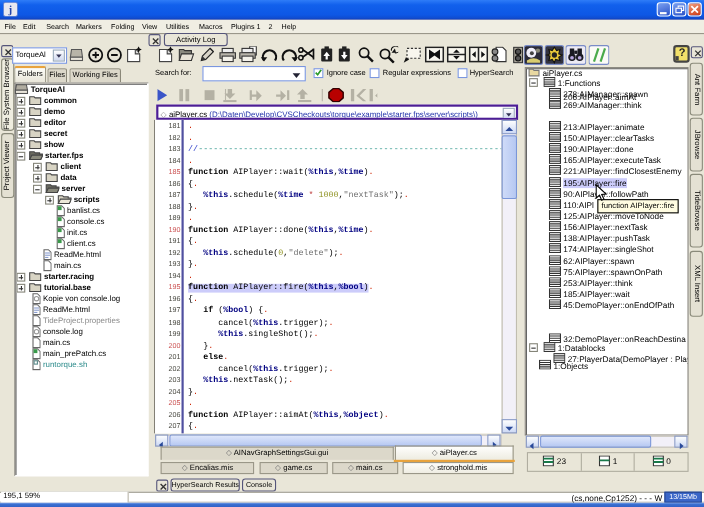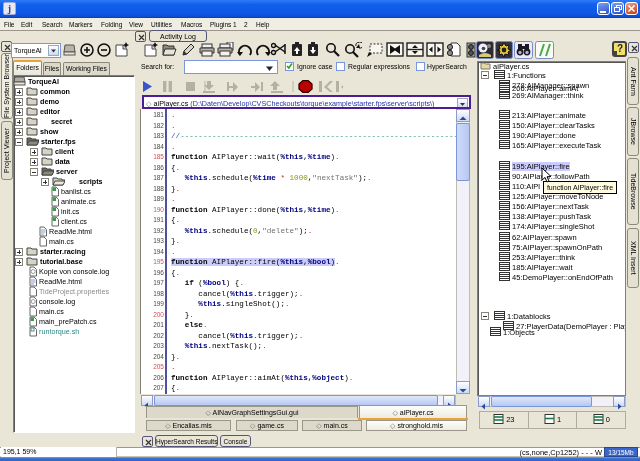--- a/index.html
+++ b/index.html
@@ -245,50 +245,50 @@
           <path d="M1 9 L1 2 L5 2 L6 3 L11 3 L11 9 Z" fill="#d8d4c4" stroke="#444"></path>
         </svg><span style="vertical-align:1px;margin-left:2px">common</span></div>
       <div style="position:absolute;left:2px;top:21px;height:10px;line-height:10px;font-weight:bold;"><span style="display:inline-block;width:8px;height:8px;border:1px solid #848478;background:#fff;position:relative;vertical-align:-1px;margin-right:3px"><span style="position:absolute;left:1px;top:2.5px;width:4px;height:1px;background:#333"></span><span style="position:absolute;left:2.5px;top:1px;width:1px;height:4px;background:#333"></span></span><svg width="12" height="10" style="vertical-align:-1px">
           <path d="M1 9 L1 2 L5 2 L6 3 L11 3 L11 9 Z" fill="#d8d4c4" stroke="#444"></path>
         </svg><span style="vertical-align:1px;margin-left:2px">demo</span></div>
       <div style="position:absolute;left:2px;top:31px;height:10px;line-height:10px;font-weight:bold;"><span style="display:inline-block;width:8px;height:8px;border:1px solid #848478;background:#fff;position:relative;vertical-align:-1px;margin-right:3px"><span style="position:absolute;left:1px;top:2.5px;width:4px;height:1px;background:#333"></span><span style="position:absolute;left:2.5px;top:1px;width:1px;height:4px;background:#333"></span></span><svg width="12" height="10" style="vertical-align:-1px">
           <path d="M1 9 L1 2 L5 2 L6 3 L11 3 L11 9 Z" fill="#d8d4c4" stroke="#444"></path>
         </svg><span style="vertical-align:1px;margin-left:2px">editor</span></div>
       <div style="position:absolute;left:2px;top:41px;height:10px;line-height:10px;font-weight:bold;"><span style="display:inline-block;width:8px;height:8px;border:1px solid #848478;background:#fff;position:relative;vertical-align:-1px;margin-right:3px"><span style="position:absolute;left:1px;top:2.5px;width:4px;height:1px;background:#333"></span><span style="position:absolute;left:2.5px;top:1px;width:1px;height:4px;background:#333"></span></span><svg width="12" height="10" style="vertical-align:-1px">
           <path d="M1 9 L1 2 L5 2 L6 3 L11 3 L11 9 Z" fill="#d8d4c4" stroke="#444"></path>
-        </svg><span style="vertical-align:1px;margin-left:13px">secret</span></div>
+        </svg><span style="vertical-align:1px;margin-left:2px">secret</span></div>
       <div style="position:absolute;left:2px;top:51px;height:10px;line-height:10px;font-weight:bold;"><span style="display:inline-block;width:8px;height:8px;border:1px solid #848478;background:#fff;position:relative;vertical-align:-1px;margin-right:3px"><span style="position:absolute;left:1px;top:2.5px;width:4px;height:1px;background:#333"></span><span style="position:absolute;left:2.5px;top:1px;width:1px;height:4px;background:#333"></span></span><svg width="12" height="10" style="vertical-align:-1px">
           <path d="M1 9 L1 2 L5 2 L6 3 L11 3 L11 9 Z" fill="#d8d4c4" stroke="#444"></path>
         </svg><span style="vertical-align:1px;margin-left:2px">show</span></div>
       <div style="position:absolute;left:2px;top:61px;height:10px;line-height:10px;font-weight:bold;"><span style="display:inline-block;width:8px;height:8px;border:1px solid #848478;background:#fff;position:relative;vertical-align:-1px;margin-right:3px"><span style="position:absolute;left:1px;top:2.5px;width:4px;height:1px;background:#333"></span></span><svg width="13" height="10" style="vertical-align:-1px">
           <path d="M1 9 L1 2 L5 2 L6 3 L10 3 L10 4 L13 4 L11 9 Z" fill="#6b6b60" stroke="#444"></path>
           <path d="M3 5 L13 5 L11 9 L1 9 Z" fill="#8a8a7c" stroke="#444"></path>
         </svg><span style="vertical-align:1px;margin-left:2px">starter.fps</span></div>
       <div style="position:absolute;left:17px;top:71px;height:10px;line-height:10px;font-weight:bold;"><span style="display:inline-block;width:8px;height:8px;border:1px solid #848478;background:#fff;position:relative;vertical-align:-1px;margin-right:3px"><span style="position:absolute;left:1px;top:2.5px;width:4px;height:1px;background:#333"></span><span style="position:absolute;left:2.5px;top:1px;width:1px;height:4px;background:#333"></span></span><svg width="12" height="10" style="vertical-align:-1px">
           <path d="M1 9 L1 2 L5 2 L6 3 L11 3 L11 9 Z" fill="#d8d4c4" stroke="#444"></path>
         </svg><span style="vertical-align:1px;margin-left:2px">client</span></div>
       <div style="position:absolute;left:17px;top:81px;height:10px;line-height:10px;font-weight:bold;"><span style="display:inline-block;width:8px;height:8px;border:1px solid #848478;background:#fff;position:relative;vertical-align:-1px;margin-right:3px"><span style="position:absolute;left:1px;top:2.5px;width:4px;height:1px;background:#333"></span><span style="position:absolute;left:2.5px;top:1px;width:1px;height:4px;background:#333"></span></span><svg width="12" height="10" style="vertical-align:-1px">
           <path d="M1 9 L1 2 L5 2 L6 3 L11 3 L11 9 Z" fill="#d8d4c4" stroke="#444"></path>
         </svg><span style="vertical-align:1px;margin-left:2px">data</span></div>
       <div style="position:absolute;left:17px;top:91px;height:10px;line-height:10px;font-weight:bold;"><span style="display:inline-block;width:8px;height:8px;border:1px solid #848478;background:#fff;position:relative;vertical-align:-1px;margin-right:3px"><span style="position:absolute;left:1px;top:2.5px;width:4px;height:1px;background:#333"></span></span><svg width="13" height="10" style="vertical-align:-1px">
           <path d="M1 9 L1 2 L5 2 L6 3 L10 3 L10 4 L13 4 L11 9 Z" fill="#6b6b60" stroke="#444"></path>
           <path d="M3 5 L13 5 L11 9 L1 9 Z" fill="#8a8a7c" stroke="#444"></path>
         </svg><span style="vertical-align:1px;margin-left:2px">server</span></div>
       <div style="position:absolute;left:28px;top:101px;height:10px;line-height:10px;font-weight:bold;"><span style="display:inline-block;width:8px;height:8px;border:1px solid #848478;background:#fff;position:relative;vertical-align:-1px;margin-right:3px"><span style="position:absolute;left:1px;top:2.5px;width:4px;height:1px;background:#333"></span><span style="position:absolute;left:2.5px;top:1px;width:1px;height:4px;background:#333"></span></span><svg width="13" height="10" style="vertical-align:-1px">
           <path d="M1 9 L1 2 L5 2 L6 3 L10 3 L10 4 L13 4 L11 9 Z" fill="#d8d4c4" stroke="#444"></path>
           <path d="M3 5 L13 5 L11 9 L1 9 Z" fill="#ece8d8" stroke="#444"></path>
-        </svg><span style="vertical-align:1px;margin-left:14px">scripts</span></div>
+        </svg><span style="vertical-align:1px;margin-left:2px">scripts</span></div>
       <div style="position:absolute;left:38px;top:111px;height:10px;line-height:10px;"><svg width="8" height="11" style="vertical-align:-2px">
           <path d="M1 1 L5 1 L7.5 3.5 L7.5 10 L1 10 Z" fill="#fff" stroke="#666"></path>
           <rect x="1.5" y="1.5" width="3.5" height="3.5" fill="#3a9a4a"></rect>
         </svg><span style="vertical-align:1px;margin-left:2px">banlist.cs</span></div>
       <div style="position:absolute;left:38px;top:121px;height:10px;line-height:10px;"><svg width="8" height="11" style="vertical-align:-2px">
           <path d="M1 1 L5 1 L7.5 3.5 L7.5 10 L1 10 Z" fill="#fff" stroke="#666"></path>
           <rect x="1.5" y="1.5" width="3.5" height="3.5" fill="#3a9a4a"></rect>
-        </svg><span style="vertical-align:1px;margin-left:2px">animate.cs</span></div>
+        </svg><span style="vertical-align:1px;margin-left:2px">console.cs</span></div>
       <div style="position:absolute;left:38px;top:131px;height:10px;line-height:10px;"><svg width="8" height="11" style="vertical-align:-2px">
           <path d="M1 1 L5 1 L7.5 3.5 L7.5 10 L1 10 Z" fill="#fff" stroke="#666"></path>
           <rect x="1.5" y="1.5" width="3.5" height="3.5" fill="#3a9a4a"></rect>
         </svg><span style="vertical-align:1px;margin-left:2px">init.cs</span></div>
       <div style="position:absolute;left:38px;top:141px;height:10px;line-height:10px;"><svg width="8" height="11" style="vertical-align:-2px">
           <path d="M1 1 L5 1 L7.5 3.5 L7.5 10 L1 10 Z" fill="#fff" stroke="#666"></path>
           <rect x="1.5" y="1.5" width="3.5" height="3.5" fill="#3a9a4a"></rect>
         </svg><span style="vertical-align:1px;margin-left:2px">client.cs</span></div>
       <div style="position:absolute;left:26px;top:151px;height:10px;line-height:10px;"><svg width="8" height="11" style="vertical-align:-2px">
           <path d="M1 1 L5 1 L7.5 3.5 L7.5 10 L1 10 Z" fill="#fff" stroke="#666"></path>
@@ -463,20 +463,26 @@
           <line x1="0.5" y1="2.5" x2="10.5" y2="2.5" stroke="#333"></line>
           <line x1="0.5" y1="4.5" x2="10.5" y2="4.5" stroke="#333"></line>
           <line x1="0.5" y1="6.5" x2="10.5" y2="6.5" stroke="#333"></line>
         </svg> <span>190:AIPlayer::done</span></div>
       <div style="position:absolute;left:22px;top:79.34px;height:10px;line-height:10px"><svg width="11" height="9" style="vertical-align:-1px">
           <rect x="0.5" y="0.5" width="10" height="8" fill="#fff" stroke="#333"></rect>
           <line x1="0.5" y1="2.5" x2="10.5" y2="2.5" stroke="#333"></line>
           <line x1="0.5" y1="4.5" x2="10.5" y2="4.5" stroke="#333"></line>
           <line x1="0.5" y1="6.5" x2="10.5" y2="6.5" stroke="#333"></line>
         </svg> <span>165:AIPlayer::executeTask</span></div>
+      <div style="position:absolute;left:22px;top:89.48px;height:10px;line-height:10px"><svg width="11" height="9" style="vertical-align:-1px">
+          <rect x="0.5" y="0.5" width="10" height="8" fill="#fff" stroke="#333"></rect>
+          <line x1="0.5" y1="2.5" x2="10.5" y2="2.5" stroke="#333"></line>
+          <line x1="0.5" y1="4.5" x2="10.5" y2="4.5" stroke="#333"></line>
+          <line x1="0.5" y1="6.5" x2="10.5" y2="6.5" stroke="#333"></line>
+        </svg> <span>221:AIPlayer::findClosestEnemy</span></div>
       <div style="position:absolute;left:22px;top:99.62px;height:10px;line-height:10px"><svg width="11" height="9" style="vertical-align:-1px">
           <rect x="0.5" y="0.5" width="10" height="8" fill="#fff" stroke="#333"></rect>
           <line x1="0.5" y1="2.5" x2="10.5" y2="2.5" stroke="#333"></line>
           <line x1="0.5" y1="4.5" x2="10.5" y2="4.5" stroke="#333"></line>
           <line x1="0.5" y1="6.5" x2="10.5" y2="6.5" stroke="#333"></line>
         </svg> <span style="background:#ccccfa">195:AIPlayer::fire</span></div>
       <div style="position:absolute;left:22px;top:109.76px;height:10px;line-height:10px"><svg width="11" height="9" style="vertical-align:-1px">
           <rect x="0.5" y="0.5" width="10" height="8" fill="#fff" stroke="#333"></rect>
           <line x1="0.5" y1="2.5" x2="10.5" y2="2.5" stroke="#333"></line>
           <line x1="0.5" y1="4.5" x2="10.5" y2="4.5" stroke="#333"></line>
@@ -535,20 +541,26 @@
           <line x1="0.5" y1="2.5" x2="10.5" y2="2.5" stroke="#333"></line>
           <line x1="0.5" y1="4.5" x2="10.5" y2="4.5" stroke="#333"></line>
           <line x1="0.5" y1="6.5" x2="10.5" y2="6.5" stroke="#333"></line>
         </svg> <span>185:AIPlayer::wait</span></div>
       <div style="position:absolute;left:22px;top:211.16000000000003px;height:10px;line-height:10px"><svg width="11" height="9" style="vertical-align:-1px">
           <rect x="0.5" y="0.5" width="10" height="8" fill="#fff" stroke="#333"></rect>
           <line x1="0.5" y1="2.5" x2="10.5" y2="2.5" stroke="#333"></line>
           <line x1="0.5" y1="4.5" x2="10.5" y2="4.5" stroke="#333"></line>
           <line x1="0.5" y1="6.5" x2="10.5" y2="6.5" stroke="#333"></line>
         </svg> <span>45:DemoPlayer::onEndOfPath</span></div>
+      <div style="position:absolute;left:22px;top:241.58px;height:10px;line-height:10px"><svg width="11" height="9" style="vertical-align:-1px">
+          <rect x="0.5" y="0.5" width="10" height="8" fill="#fff" stroke="#333"></rect>
+          <line x1="0.5" y1="2.5" x2="10.5" y2="2.5" stroke="#333"></line>
+          <line x1="0.5" y1="4.5" x2="10.5" y2="4.5" stroke="#333"></line>
+          <line x1="0.5" y1="6.5" x2="10.5" y2="6.5" stroke="#333"></line>
+        </svg> <span>32:DemoPlayer::onReachDestina</span></div>
       <div style="position:absolute;left:4px;top:251.22000000000003px"><span style="display:inline-block;width:8px;height:8px;border:1px solid #848478;background:#fff;position:relative;vertical-align:-1px;margin-right:3px"><span style="position:absolute;left:1px;top:2.5px;width:4px;height:1px;background:#333"></span></span></div>
       <div style="position:absolute;left:17px;top:250.22000000000003px"><svg width="11" height="9" style="vertical-align:-1px">
           <rect x="0.5" y="0.5" width="10" height="8" fill="#fff" stroke="#333"></rect>
           <line x1="0.5" y1="2.5" x2="10.5" y2="2.5" stroke="#333"></line>
           <line x1="0.5" y1="4.5" x2="10.5" y2="4.5" stroke="#333"></line>
           <line x1="0.5" y1="6.5" x2="10.5" y2="6.5" stroke="#333"></line>
         </svg> 1:Datablocks</div>
       <div style="position:absolute;left:26px;top:260.36px"><svg width="11" height="9" style="vertical-align:-1px">
           <rect x="0.5" y="0.5" width="10" height="8" fill="#fff" stroke="#333"></rect>
           <line x1="0.5" y1="2.5" x2="10.5" y2="2.5" stroke="#333"></line>

